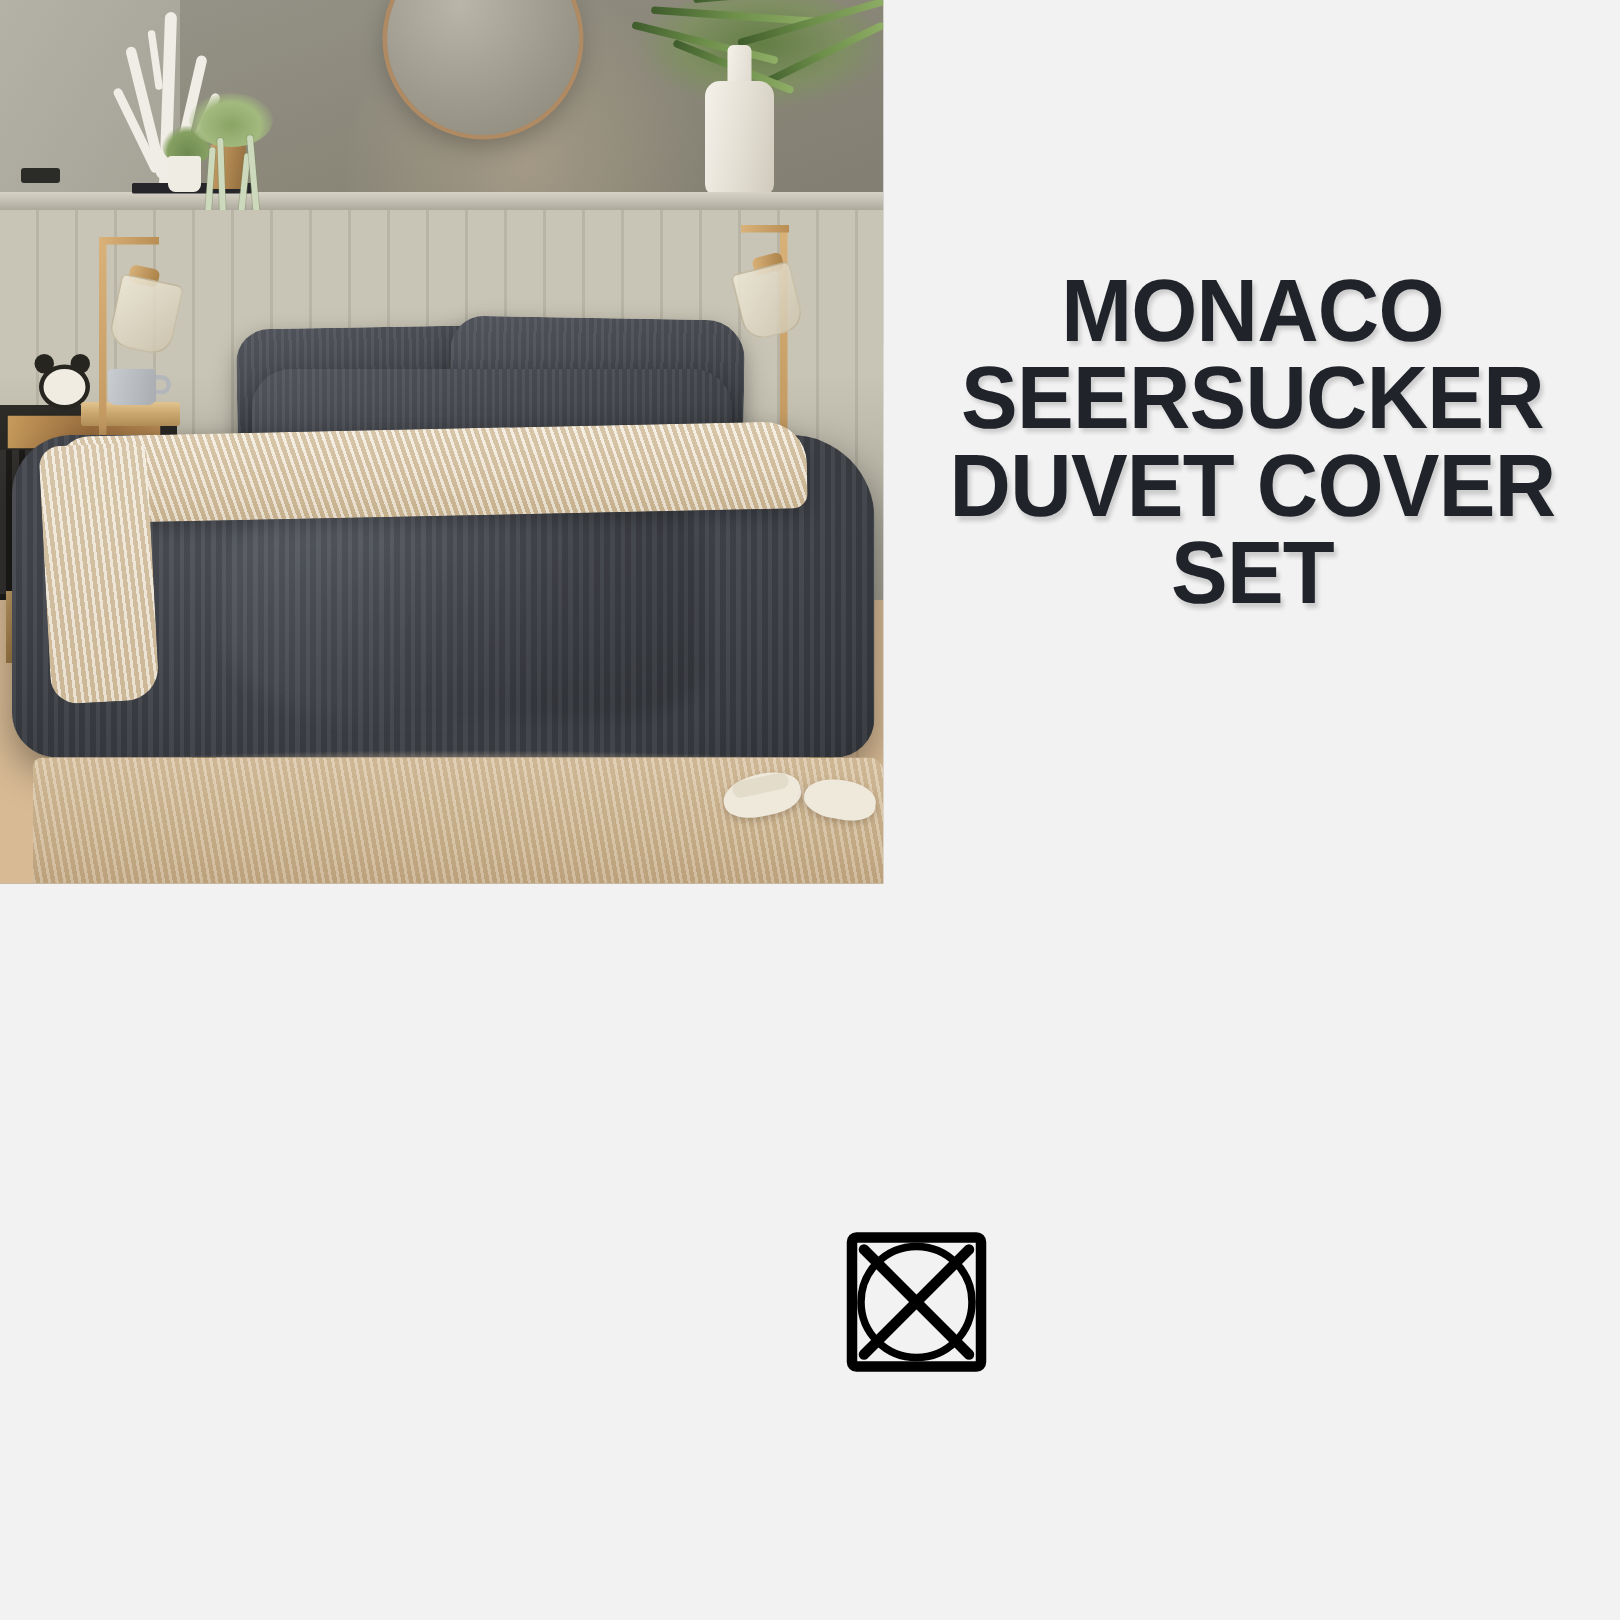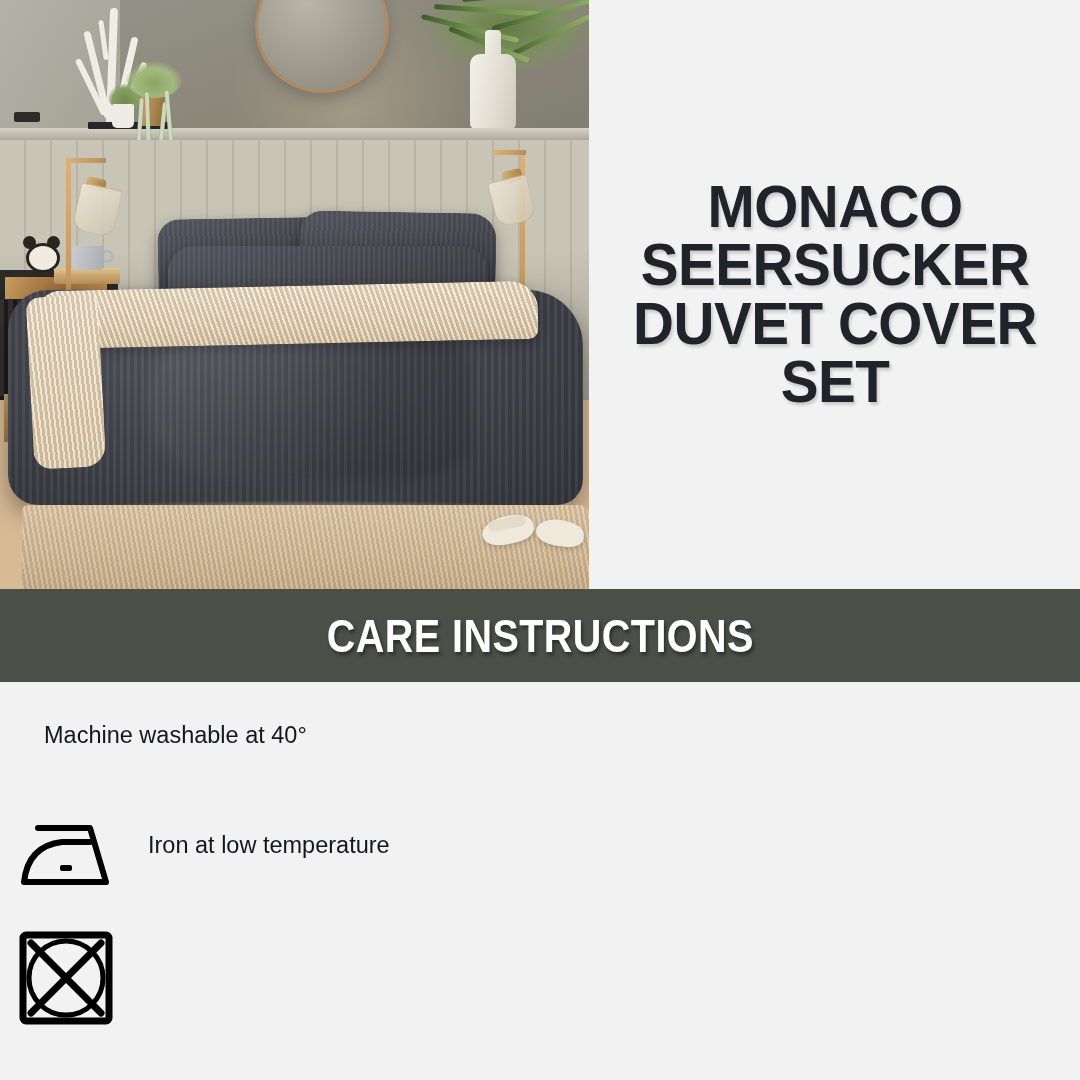--- a/index.html
+++ b/index.html
@@ -528,44 +528,31 @@
       <div class="slipper s1"></div>
       <div class="slipper-band"></div>
       <div class="slipper s2"></div>
     </div>
 
     <div class="title-panel">
       <div class="product-title">MONACO SEERSUCKER DUVET COVER SET</div>
     </div>
   </div>
 
-  <div class="banner">
-    <div class="banner-title">CARE INSTRUCTIONS</div>
-  </div>
 
   <div class="care-grid">
 
     <div class="care-item col-left">
-      <div class="care-label">Machine washable at 40°</div>
     </div>
 
     <div class="care-item col-right">
       
       
     </div>
 
-    <div class="care-item col-left">
-      <div class="care-icon">
-        <svg width="98" height="72" viewBox="0 0 98 72">
-          <path d="M20 8 L72 8 L88 62 L6 62 Q10 26 44 22 L72 22" fill="none" stroke="#000" stroke-width="6" stroke-linecap="round" stroke-linejoin="round"></path>
-          <rect x="42" y="45" width="12" height="6" rx="2" fill="#000"></rect>
-        </svg>
-      </div>
-      <div class="care-label">Iron at low temperature</div>
-    </div>
 
     <div class="care-item col-right">
       
       
     </div>
 
     <div class="care-item col-left">
       <div class="care-icon">
         <svg width="96" height="96" viewBox="0 0 96 96">
           <rect x="5" y="5" width="86" height="86" rx="3" fill="none" stroke="#000" stroke-width="7"></rect>

